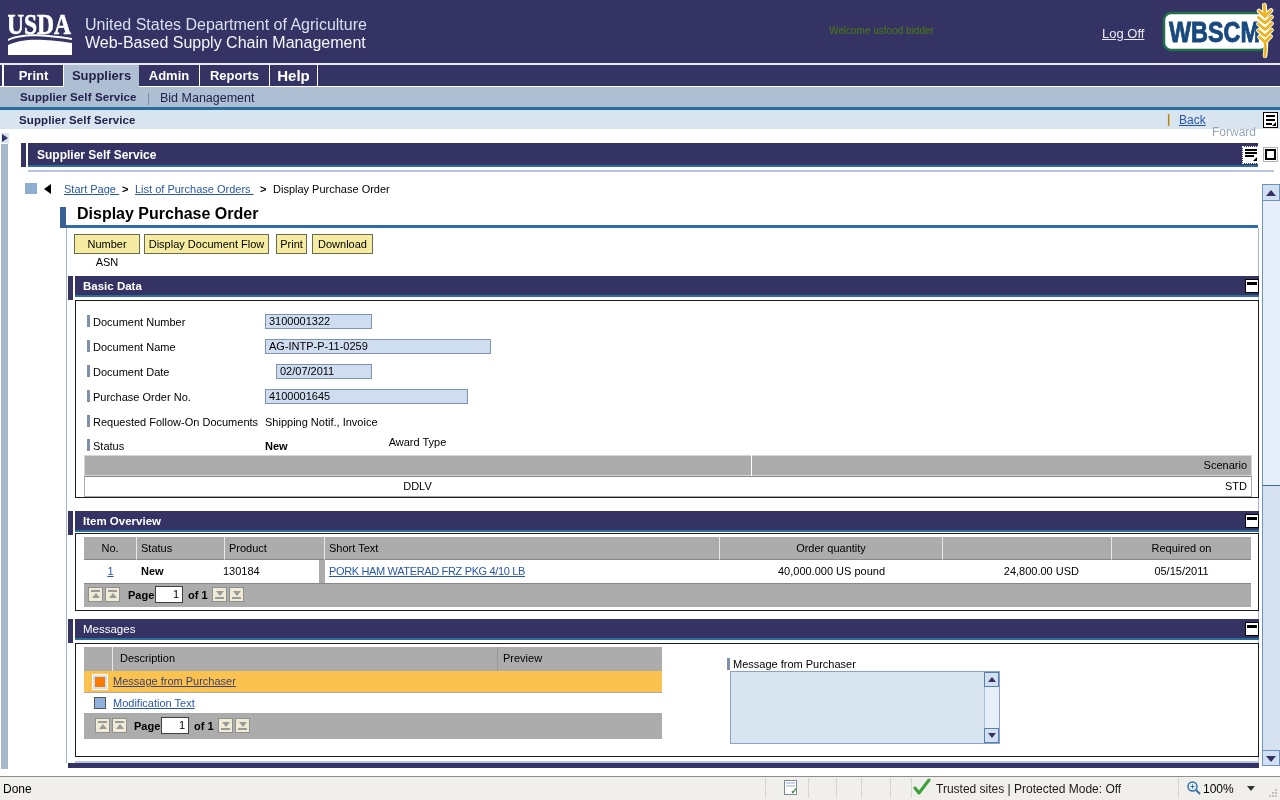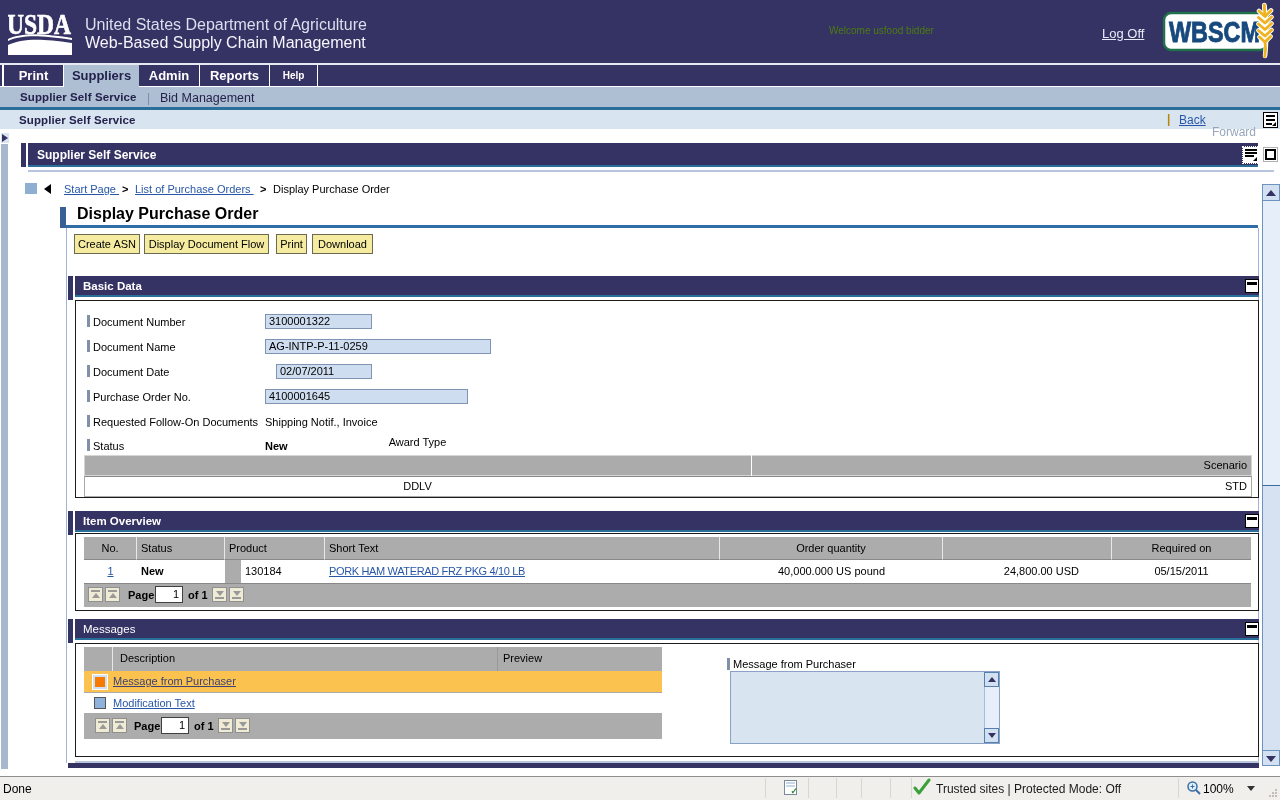--- a/index.html
+++ b/index.html
@@ -49,21 +49,21 @@
 </svg>
 
 <div class="abs navy" style="left:0;top:65px;width:1280px;height:22px;"></div>
 <div class="abs" style="left:2px;top:65px;width:2px;height:21px;background:#fff;"></div>
 <div class="abs" style="left:0;top:86px;width:64px;height:1px;background:#fff;"></div>
 <div class="abs" style="left:139px;top:86px;width:1141px;height:1px;background:#fff;"></div>
 <div class="abs wht" style="left:4px;top:65px;width:60px;height:21px;font-size:13px;font-weight:bold;text-align:center;line-height:21px;border-right:1px solid #fff;">Print</div>
 <div class="abs" style="left:64px;top:65px;width:75px;height:22px;background:#aebfd4;color:#24224c;font-size:13px;font-weight:bold;text-align:center;line-height:21px;">Suppliers</div>
 <div class="abs wht" style="left:139px;top:65px;width:61px;height:21px;font-size:13px;font-weight:bold;text-align:center;line-height:21px;border-right:1px solid #fff;">Admin</div>
 <div class="abs wht" style="left:200px;top:65px;width:70px;height:21px;font-size:13px;font-weight:bold;text-align:center;line-height:21px;border-right:1px solid #fff;">Reports</div>
-<div class="abs wht" style="left:270px;top:65px;width:48px;height:21px;font-size:10px;font-weight:bold;text-align:center;line-height:21px;border-right:1px solid #fff;">Help</div>
+<div class="abs wht" style="left:270px;top:65px;width:48px;height:21px;font-size:15px;font-weight:bold;text-align:center;line-height:21px;border-right:1px solid #fff;">Help</div>
 
 <div class="abs" style="left:0;top:87px;width:1280px;height:20px;background:#aebfd4;"></div>
 <div class="abs" style="left:20px;top:91px;font-size:11.5px;font-weight:bold;letter-spacing:0.1px;color:#24224c;">Supplier Self Service</div>
 <div class="abs" style="left:147px;top:91px;font-size:12px;color:#7d8aa5;">|</div>
 <div class="abs" style="left:160px;top:91px;font-size:12.5px;color:#24224c;">Bid Management</div>
 <div class="abs" style="left:0;top:107px;width:1280px;height:3px;background:#2a6f99;"></div>
 
 <div class="abs" style="left:0;top:110px;width:1280px;height:19px;background:#d9e4f1;"></div>
 <div class="abs" style="left:19px;top:114px;font-size:11.5px;font-weight:bold;letter-spacing:0.1px;color:#24224c;">Supplier Self Service</div>
 <div class="abs" style="left:1167px;top:112px;font-size:12px;color:#b8860b;font-weight:bold;">|</div>
@@ -114,21 +114,21 @@
 
 <div class="abs" style="left:60px;top:207px;width:6px;height:21px;background:#3a5f94;"></div>
 <div class="abs" style="left:77px;top:205px;font-size:16px;font-weight:bold;color:#000;">Display Purchase Order</div>
 <div class="abs" style="left:66px;top:225px;width:1192px;height:3px;background:#2e6da5;"></div>
 <div class="abs" style="left:66px;top:228px;width:1px;height:535px;background:#9db6d8;"></div>
 <div class="abs" style="left:1258px;top:228px;width:1px;height:535px;background:#9db6d8;"></div>
 
 <style>
 .btn { position:absolute; top:234px; height:20px; background:#f5eca2; border:1px solid #6a6a50; font-size:11px; color:#000; text-align:center; line-height:18px; }
 </style>
-<div class="btn" style="left:74px;width:66px;">Create ASN</div>
+<div class="btn" style="left:74px;width:66px;">Number ASN</div>
 <div class="btn" style="left:144px;width:125px;">Display Document Flow</div>
 <div class="btn" style="left:276px;width:31px;">Print</div>
 <div class="btn" style="left:312px;width:61px;">Download</div>
 
 <div class="abs navy" style="left:68px;top:276px;width:5px;height:24px;"></div>
 <div class="abs navy" style="left:75px;top:276px;width:1184px;height:19px;"></div>
 <div class="abs" style="left:75px;top:295px;width:1184px;height:2px;background:#2a6f99;"></div>
 <div class="abs wht" style="left:83px;top:280px;font-size:11.5px;font-weight:bold;">Basic Data</div>
 <div class="abs colico" style="left:1245px;top:279px;"></div>
 <style>
@@ -180,21 +180,21 @@
 </style>
 <div class="th" style="left:84px;width:53px;text-align:center;">No.</div>
 <div class="th" style="left:137px;width:88px;padding-left:4px;">Status</div>
 <div class="th" style="left:225px;width:100px;padding-left:4px;">Product</div>
 <div class="th" style="left:325px;width:395px;padding-left:4px;">Short Text</div>
 <div class="th" style="left:720px;width:223px;text-align:center;">Order quantity</div>
 <div class="th" style="left:943px;width:169px;"></div>
 <div class="th" style="left:1112px;width:139px;text-align:center;border-right:none;">Required on</div>
 <div class="td" style="left:84px;width:53px;text-align:center;"><span style="color:#2857a8;text-decoration:underline;">1</span></div>
 <div class="td" style="left:137px;width:88px;padding-left:4px;font-weight:bold;">New</div>
-<div class="td" style="left:241px;width:100px;padding-left:4px;">130184</div>
+<div class="td" style="left:219px;width:100px;padding-left:4px;">130184</div>
 <div class="td" style="left:325px;width:395px;padding-left:4px;"><span style="color:#2857a8;text-decoration:underline;letter-spacing:-0.35px;">PORK HAM WATERAD FRZ PKG 4/10 LB</span></div>
 <div class="td" style="left:720px;width:223px;text-align:center;">40,000.000 US pound</div>
 <div class="td" style="left:943px;width:169px;text-align:right;padding-right:33px;">24,800.00 USD</div>
 <div class="td" style="left:1112px;width:139px;text-align:center;">05/15/2011</div>
 
 <style>
 .pgbtn { position:absolute; width:15px; height:15px; background:#f0ebd5; border:1px solid #909090; }
 .pgc { position:absolute; font-size:11px; font-weight:bold; color:#000; }
 </style>
 <div class="abs" style="left:84px;top:583px;width:1167px;height:24px;background:#acacac;border-top:1px solid #888;"></div>

